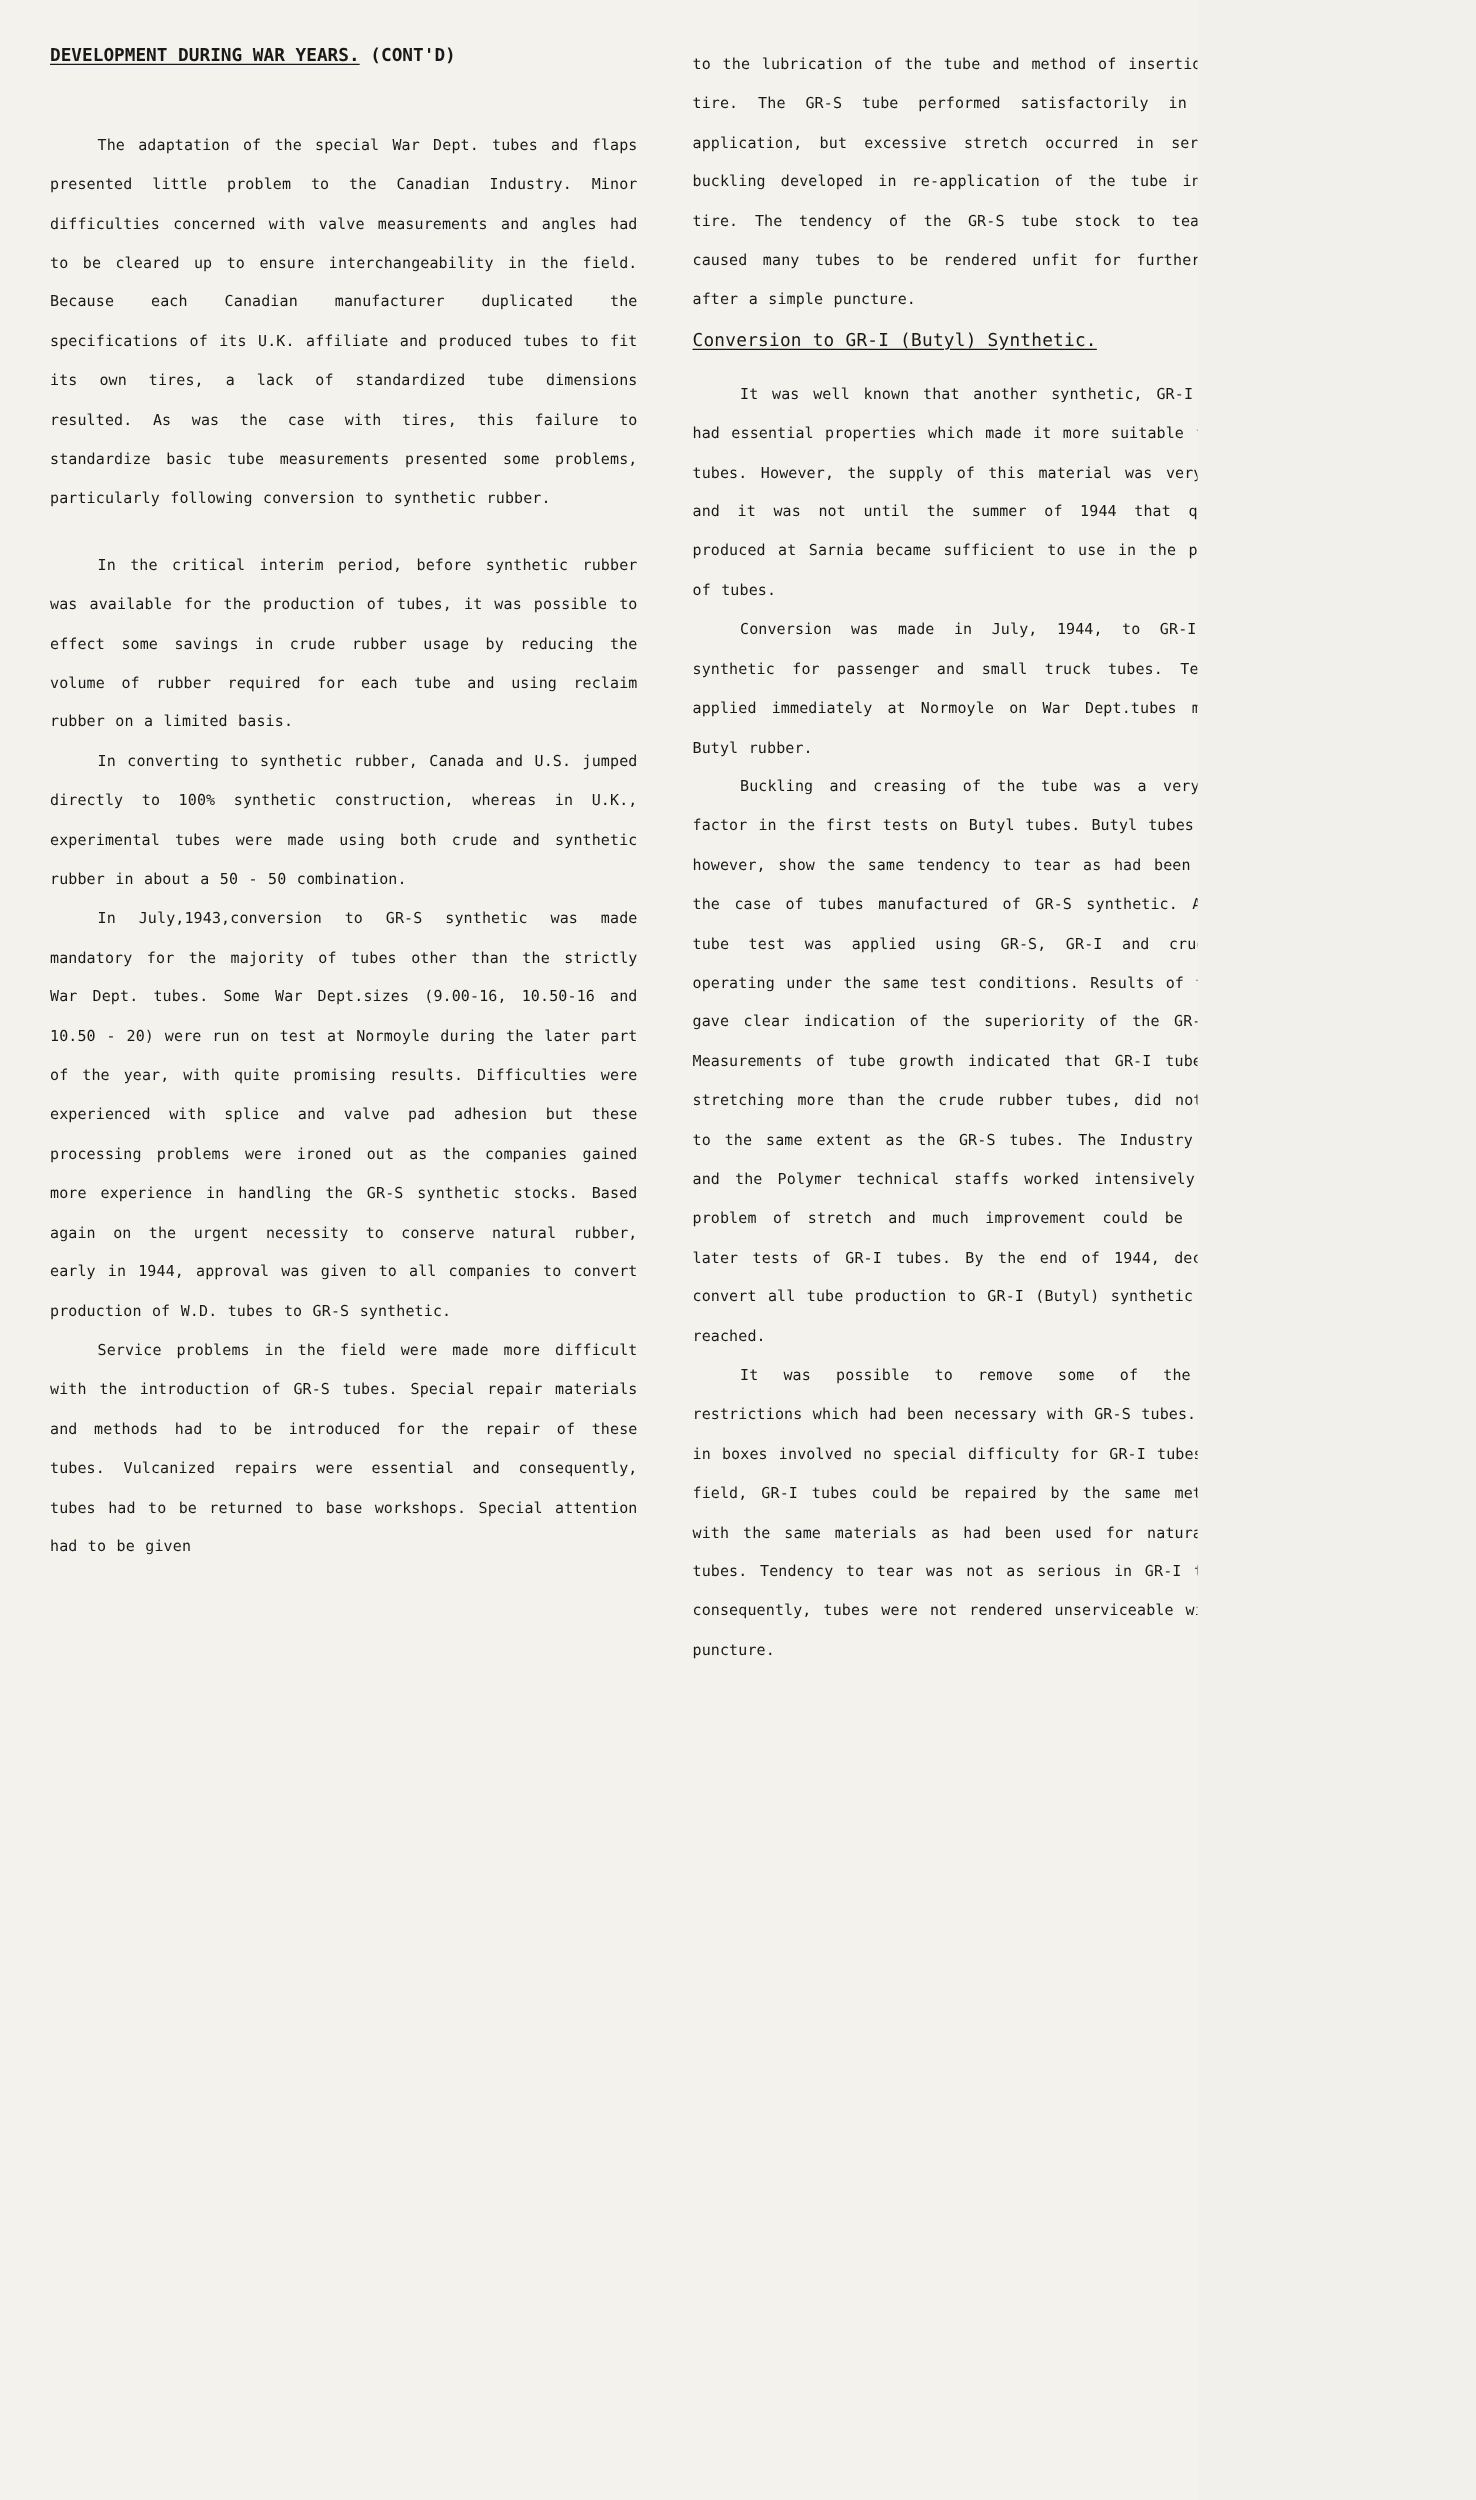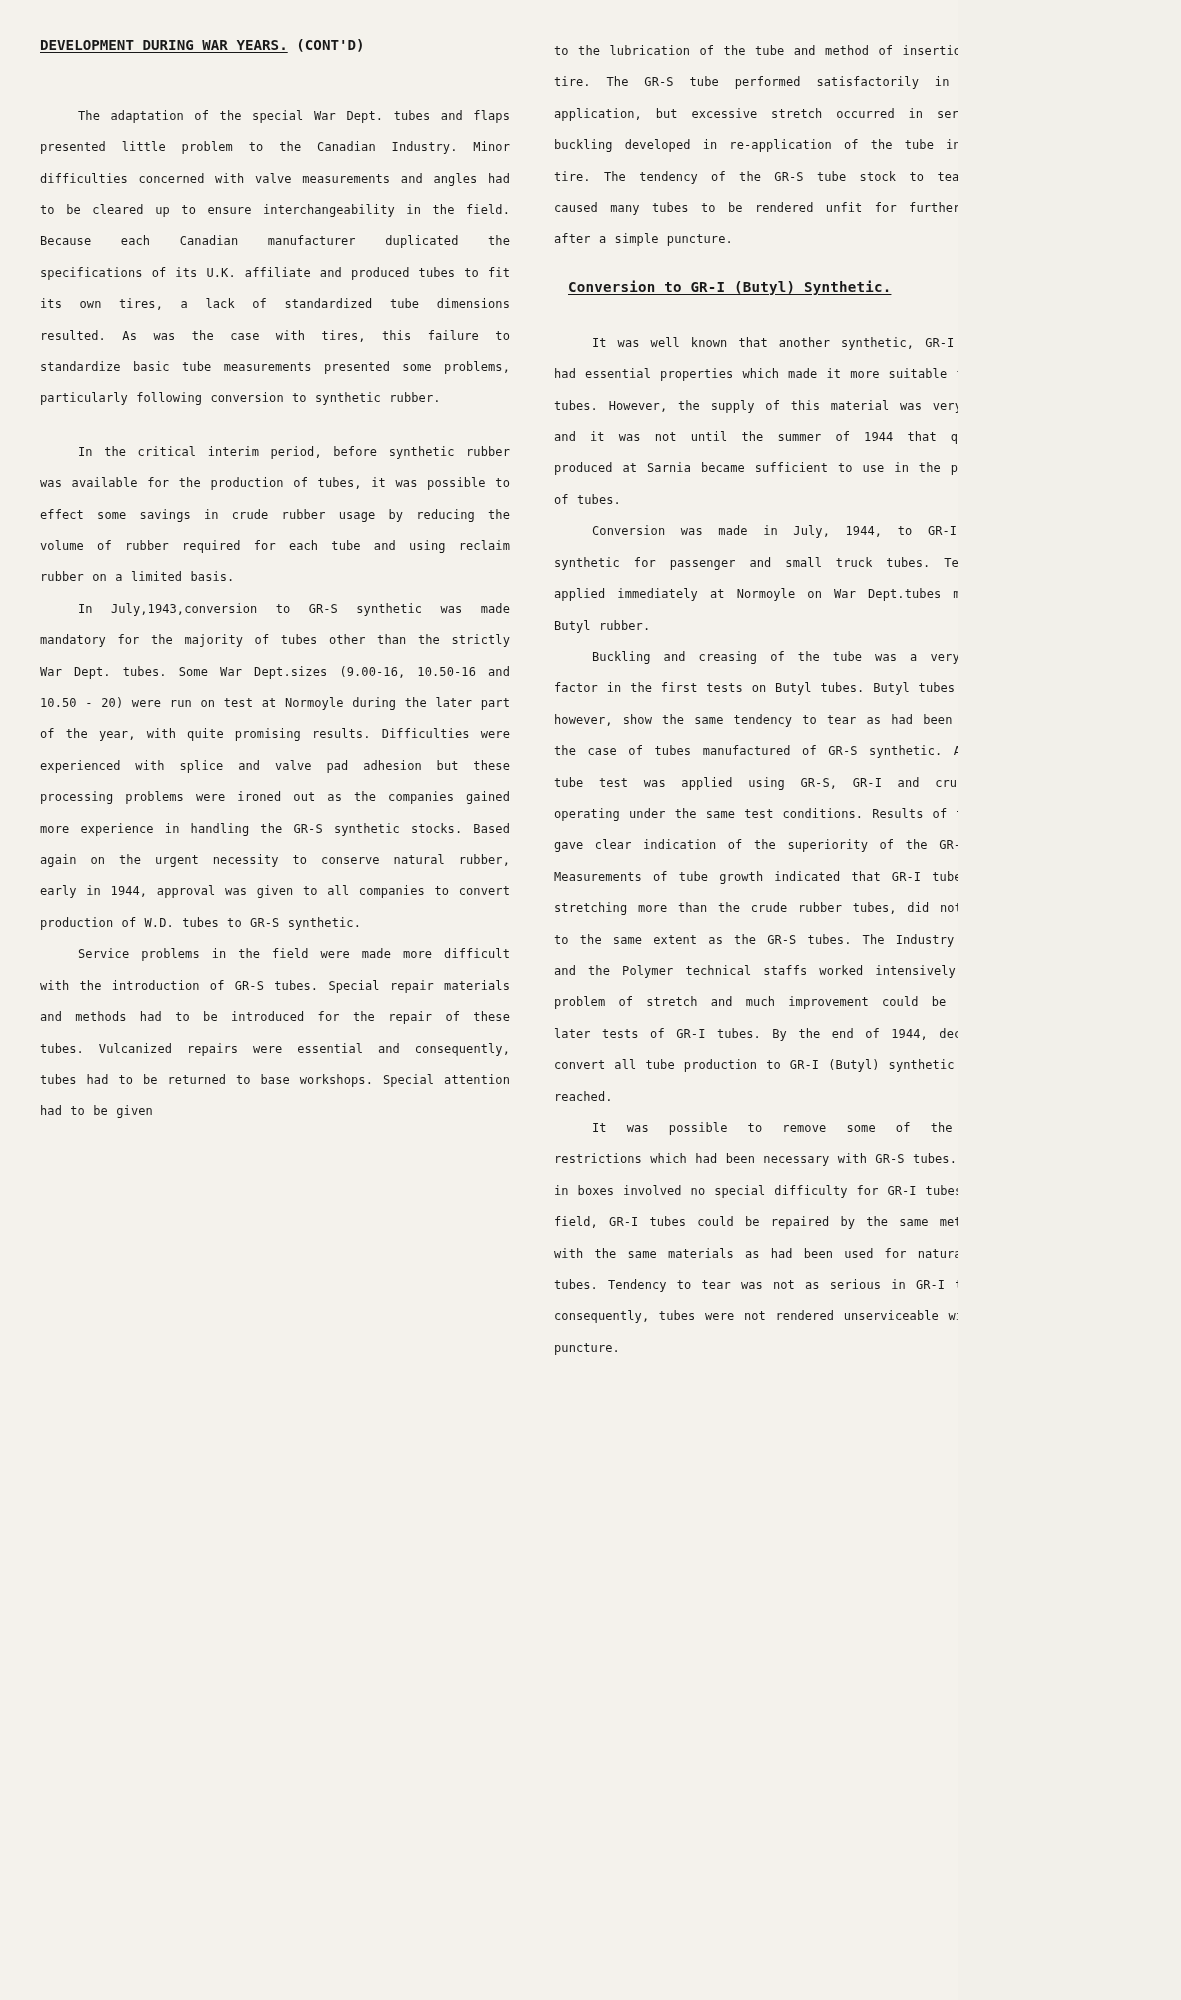--- a/index.html
+++ b/index.html
@@ -30,22 +30,22 @@
     height: 100%;
   }
   .col {
     width: 470px;
     flex: 0 0 470px;
   }
   .col-right {
     padding-top: 2px;
   }
   h1.section-head, h2.sub-head {
-    margin: 14px;
-    font-weight: 700;
+    margin: 0;
+    font-weight: 400;
     font-size: 14.2px;
     letter-spacing: 0.2px;
     line-height: 1.55;
   }
   .head-line {
     margin: 0 0 0 0;
     font-size: 14.2px;
     line-height: 1.6;
     font-weight: 700;
   }
@@ -93,20 +93,21 @@
       <div class="gap-sm"></div>
 
       <p class="para indent">The adaptation of  the special  War Dept. tubes and flaps presented  little problem  to the Canadian Industry. Minor difficulties concerned with valve measurements and angles had to be cleared up to ensure interchangeability in the field.  Because each Canadian manufacturer duplicated the specifications of its U.K. affiliate and produced  tubes to fit its  own tires, a lack of standardized tube dimensions resulted.  As was the  case with tires,  this failure to standardize basic tube measurements presented some problems, particularly following conversion to synthetic rubber.</p>
 
       <div class="gap-xs"></div>
 
 
       <div class="gap-sm"></div>
 
       <p class="para indent">In the  critical  interim  period, before synthetic rubber was available for the production of tubes, it was possible to effect some savings in crude rubber usage by reducing the volume of  rubber required for each  tube and using reclaim rubber on a limited basis.</p>
+      <p class="para indent">In converting to synthetic rubber, Canada and U.S. jumped  directly to  100% synthetic construction, whereas  in U.K.,  experimental tubes were made using both crude and synthetic rubber in about a 50 - 50 combination.</p>
       <p class="para indent">In July,1943,conversion to GR-S synthetic was made  mandatory for the majority of tubes other than the strictly War Dept. tubes. Some War Dept.sizes (9.00-16, 10.50-16 and 10.50 - 20) were run on test at Normoyle  during  the later part of the year, with  quite promising results.  Difficulties were  experienced with splice and  valve pad adhesion but these processing problems were ironed  out as the companies gained more experience in handling the GR-S synthetic stocks. Based again on the urgent necessity to conserve  natural   rubber, early in 1944, approval was given to all companies to convert production of W.D. tubes to GR-S synthetic.</p>
       <p class="para indent">Service problems  in the field  were made more difficult  with the introduction of GR-S tubes.  Special repair  materials and methods had to be introduced  for the repair of these tubes.  Vulcanized repairs were essential and consequently, tubes had  to be returned to base workshops.  Special attention had to be given</p>
 
     </div>
 
     <div class="col col-right">
 
       <p class="para">to the   lubrication of the tube and method of insertion in the tire.  The GR-S tube performed  satisfactorily  in original application, but excessive stretch occurred in service and buckling developed  in re-application of  the tube in  another tire.  The tendency of   the GR-S  tube stock to  tear easily caused  many tubes to be rendered unfit for further service after a simple puncture.</p>
 
       <div class="gap-xs"></div>

